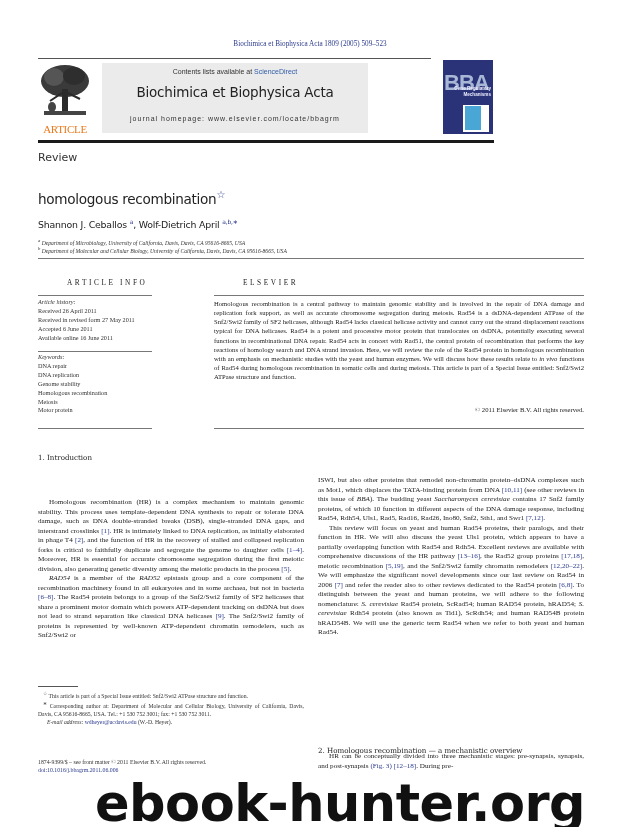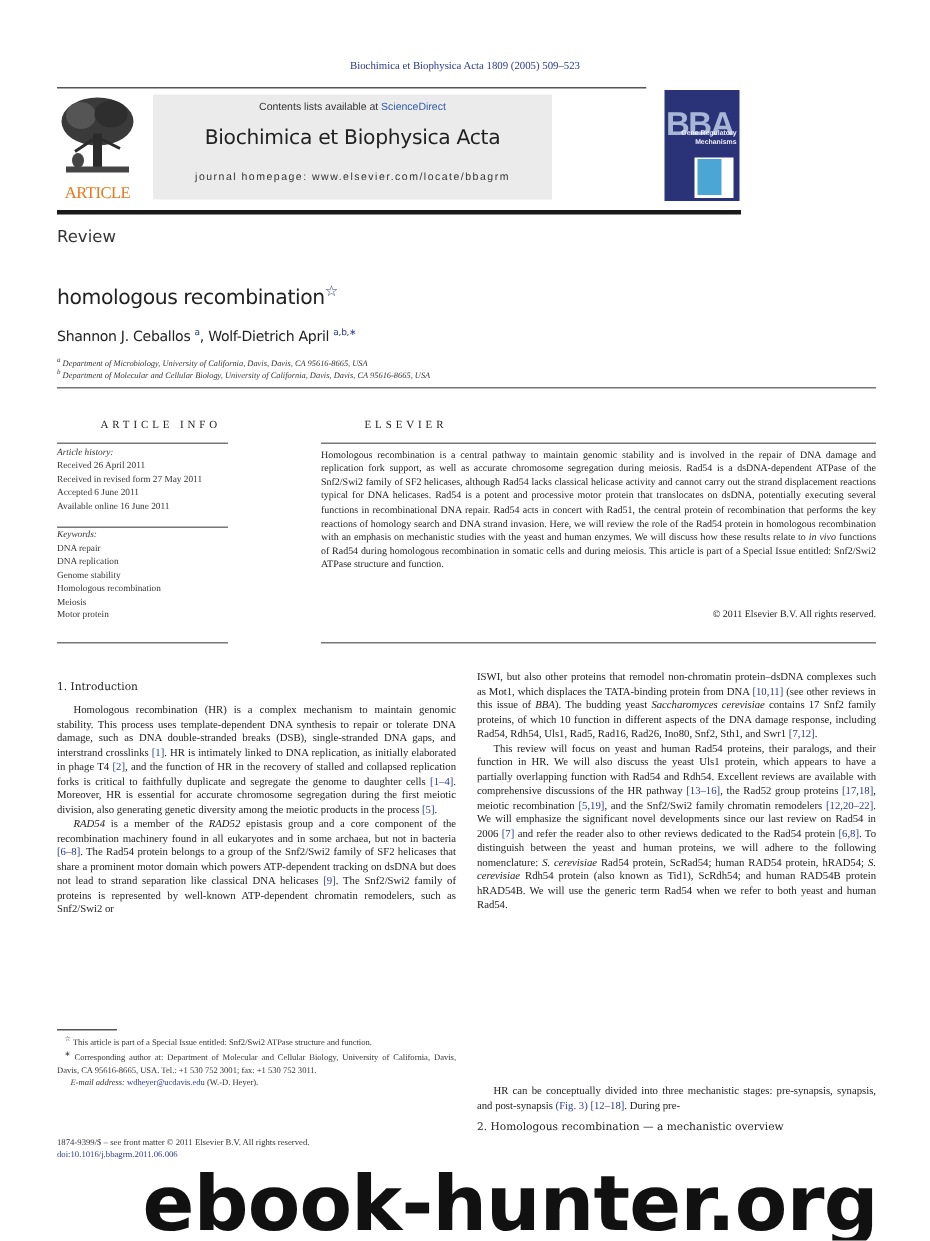--- a/index.html
+++ b/index.html
@@ -42,21 +42,21 @@
 
   .section-cap { position: absolute; font-family: "Liberation Serif", serif; font-size: 7.3px; letter-spacing: 2.6px; color: #222; margin-left: 29px; }
 
   .info-block { position: absolute; left: 38px; width: 114px; font-family: "Liberation Serif", serif; font-size: 6.2px; line-height: 8.9px; color: #333; }
   .info-block .label { font-style: italic; }
 
   .abstract { position: absolute; top: 299px; left: 214px; width: 370px; font-family: "Liberation Serif", serif; font-size: 6.65px; line-height: 9.15px; color: #222; text-align: justify; }
   .abstract-copyright { position: absolute; top: 406px; left: 214px; width: 370px; text-align: right; font-family: "Liberation Serif", serif; font-size: 6.65px; color: #222; }
 
   .sec-head { position: absolute; font-family: "DejaVu Serif", serif; font-weight: normal; font-size: 7.1px; color: #222; }
-  .body-col { position: absolute; width: 266px; font-family: "Liberation Serif", serif; font-size: 7.15px; line-height: 9.5px; color: #222; text-align: justify; }
+  .body-col { position: absolute; width: 266px; font-family: "Liberation Serif", serif; font-size: 7.15px; line-height: 9.5px; color: #222; text-align: justify; margin-top: 29px; }
   .body-col p { text-indent: 11px; }
   .body-col .ref { color: #2b3a8c; }
 
   .footnote-rule { position: absolute; top: 686px; left: 38px; width: 40px; height: 1px; background: #555; }
   .footnotes { position: absolute; top: 690px; left: 38px; width: 266px; font-family: "Liberation Serif", serif; font-size: 5.7px; line-height: 8px; color: #333; text-align: justify; }
   .footnotes p { text-indent: 5px; }
   .footnotes .link { color: #2b3a8c; }
 
   .front-matter { position: absolute; top: 758px; left: 38px; font-family: "Liberation Serif", serif; font-size: 5.8px; line-height: 8px; color: #333; }
   .front-matter .doi-link { color: #2b3a8c; }

